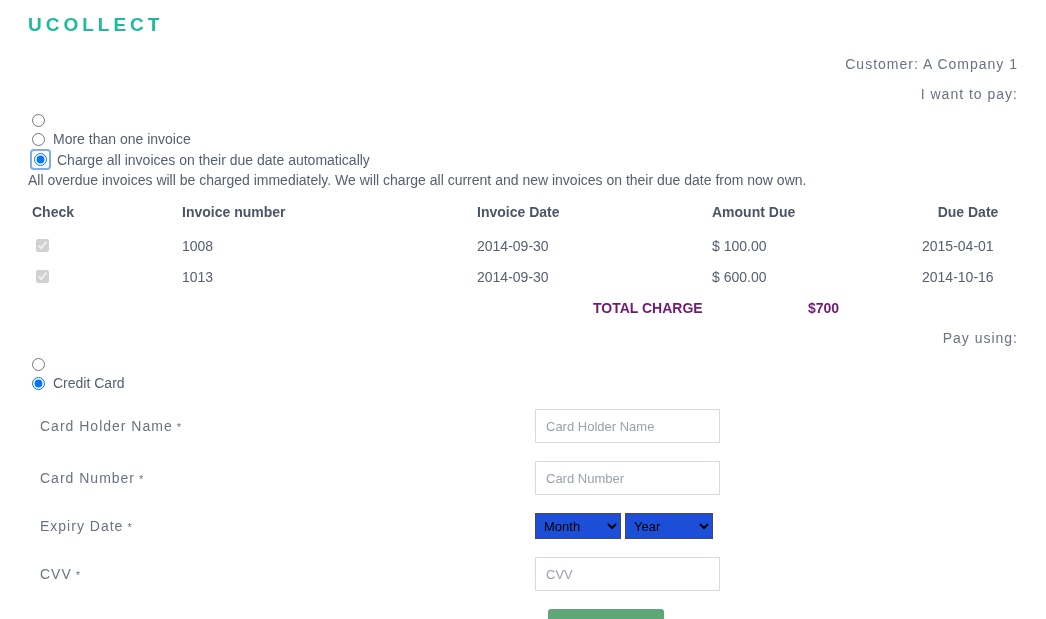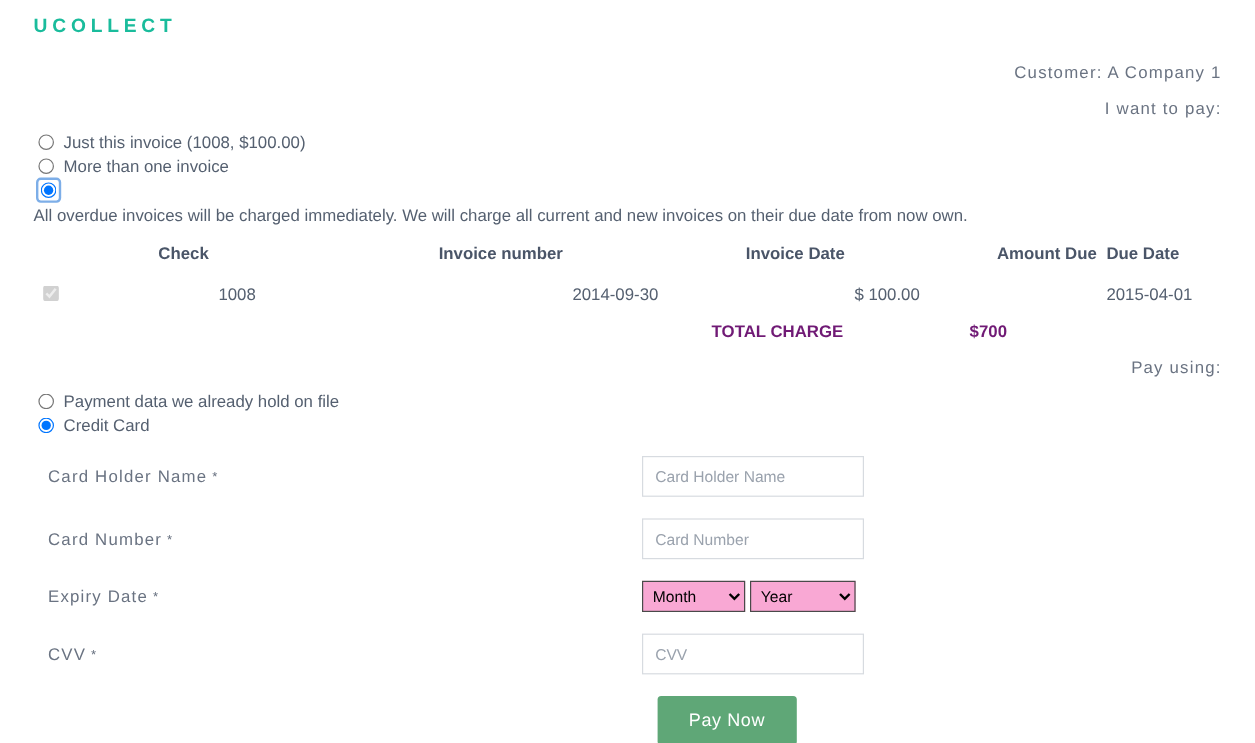--- a/index.html
+++ b/index.html
@@ -10,21 +10,21 @@
     font-size: 14px;
     color: #556070;
     background: #fff;
     width: 1046px;
   }
   .brand {
     color: #1abc9c;
     font-family: "Trebuchet MS", Verdana, sans-serif;
     font-weight: bold;
     letter-spacing: 4px;
-    font-size: 16px;
+    font-size: 19px;
     margin: 4px 0 20px 0;
   }
   .label {
     color: #6a7382;
     font-family: "Trebuchet MS", Verdana, sans-serif;
     letter-spacing: 1px;
     font-size: 14px;
     margin: 14px 0 12px 0;
     text-align: right;
   }
@@ -41,27 +41,27 @@
   .note {
     color: #556070;
     margin: 2px 0 10px 0;
   }
   table.inv {
     width: 100%;
     border-collapse: collapse;
     margin-top: 6px;
   }
   table.inv th {
-    text-align: right;
+    text-align: left;
     font-weight: bold;
     color: #4a5568;
     padding: 6px 4px 10px 4px;
     font-size: 14px;
   }
-  table.inv th:last-child { text-align: left; }
+  table.inv th:last-child { text-align: center; }
   table.inv td {
     padding: 6px 4px;
     color: #556070;
   }
   table.inv td:last-child { text-align: left;}
   .total-row {
     display: flex;
     margin: 8px 0 6px 0;
     color: #701a75;
     font-weight: bold;
@@ -89,21 +89,21 @@
     height: 34px;
     border: 1px solid #d7dbe0;
     padding: 0 10px;
     font-size: 13px;
     color: #555;
   }
   input[type=text]::placeholder { color: #9aa2ad; }
   select {
     height: 26px;
     border: 1px solid #4a4a4a;
-    background: #f9a8d4;
+    background: #1d4ed8;
     font-size: 13px;
     padding: 0 4px;
   }
   select.month { width: 86px; margin-right: 4px;}
   select.year  { width: 88px; }
   .btn {
     display: inline-block;
     background: #5fa777;
     color: #fff;
     border: none;
@@ -127,30 +127,30 @@
 <div class="brand">UCOLLECT</div>
 
 <div class="label">
   <span>Customer: </span><span>A Company 1</span>
 </div>
 
 <div class="label">I want to pay:</div>
 
 <div class="radio-row">
   <input type="radio" name="payopt" style="">
-  <span>Just this invoice (1008, $100.00)</span>
 </div>
 <div class="radio-row">
   <input type="radio" name="payopt" style="">
   <span>More than one invoice</span>
 </div>
 <div class="radio-row">
   <span class="focus-ring" style="display:inline-flex;align-items:center;justify-content:center;width:17px;height:17px;">
     <input type="radio" name="payopt" checked="" style="margin: 0px;">
   </span>
+  <span>Charge all invoices on their due date automatically</span>
 </div>
 <div class="note">All overdue invoices will be charged immediately. We will charge all current and new invoices on their due date from now own.</div>
 
 <table class="inv">
   <thead>
     <tr>
       <th style="width:150px">Check</th>
       <th style="width:295px">Invoice number</th>
       <th style="width:235px">Invoice Date</th>
       <th>Amount Due</th>
@@ -158,34 +158,40 @@
     </tr>
   </thead>
   <tbody>
     <tr>
       <td><input type="checkbox" checked="" disabled="" style=""></td>
       <td>1008</td>
       <td>2014-09-30</td>
       <td>$ 100.00</td>
       <td>2015-04-01</td>
     </tr>
+    <tr>
+      <td><input type="checkbox" checked="" disabled="" style=""></td>
+      <td>1013</td>
+      <td>2014-09-30</td>
+      <td>$ 600.00</td>
+      <td>2014-10-16</td>
+    </tr>
   </tbody>
 </table>
 
 <div class="total-row">
   <div style="width:565px"></div>
   <div style="width:215px">TOTAL CHARGE</div>
   <div>$700</div>
 </div>
 
 <div class="label">Pay using:</div>
 
 <div class="radio-row">
   <input type="radio" name="paymethod" style="">
-  <span>Payment data we already hold on file</span>
 </div>
 <div class="radio-row">
   <input type="radio" name="paymethod" checked="" style="">
   <span>Credit Card</span>
 </div>
 
 <div class="form-row">
   <div class="flabel req">Card Holder Name</div>
   <input type="text" placeholder="Card Holder Name" style="">
 </div>

